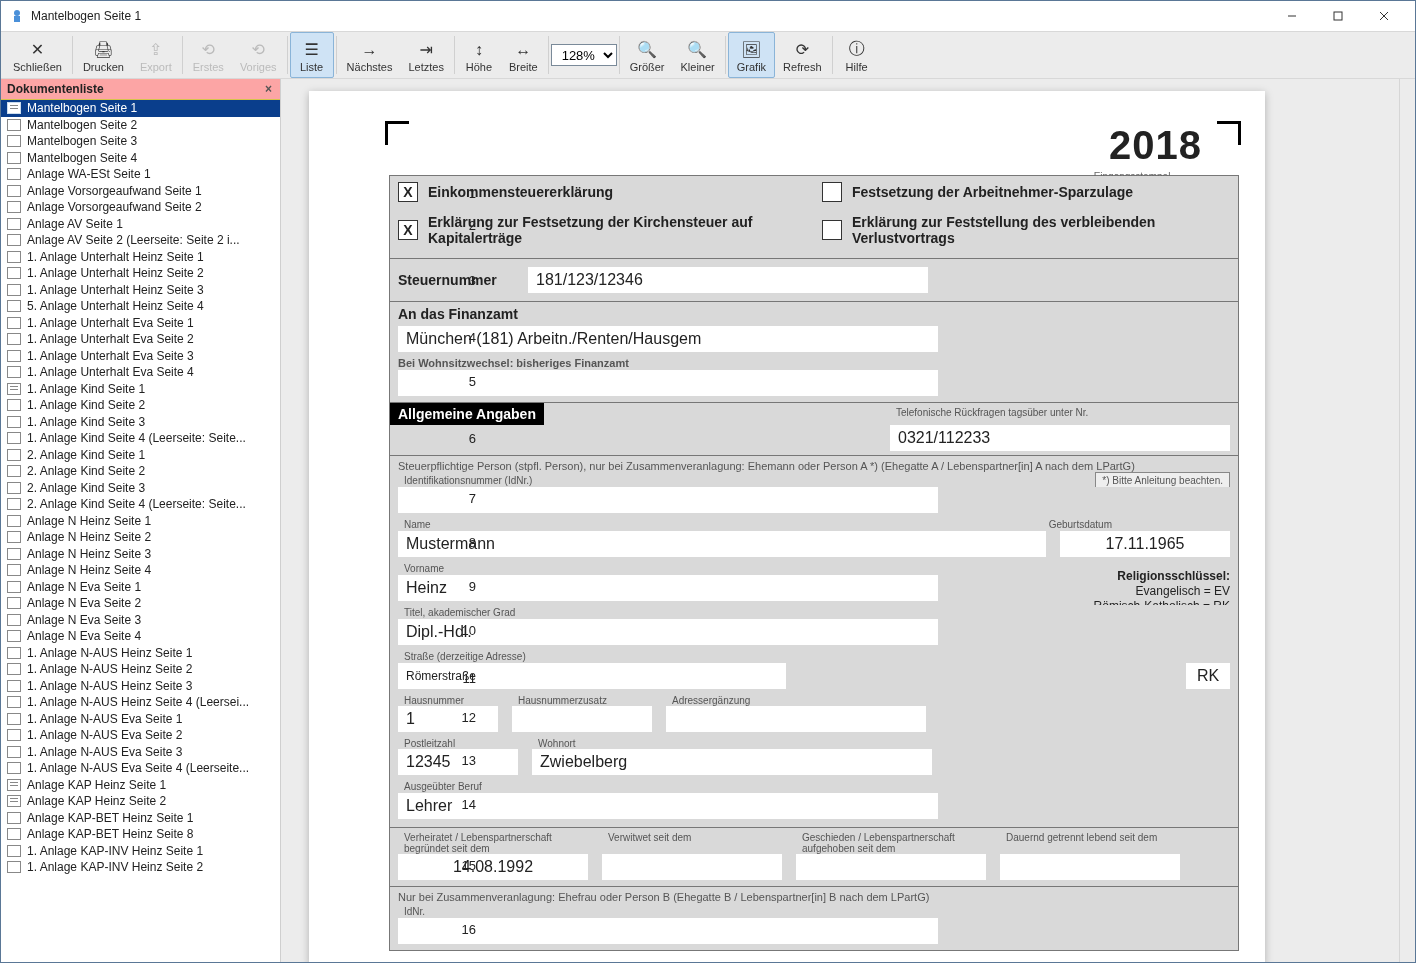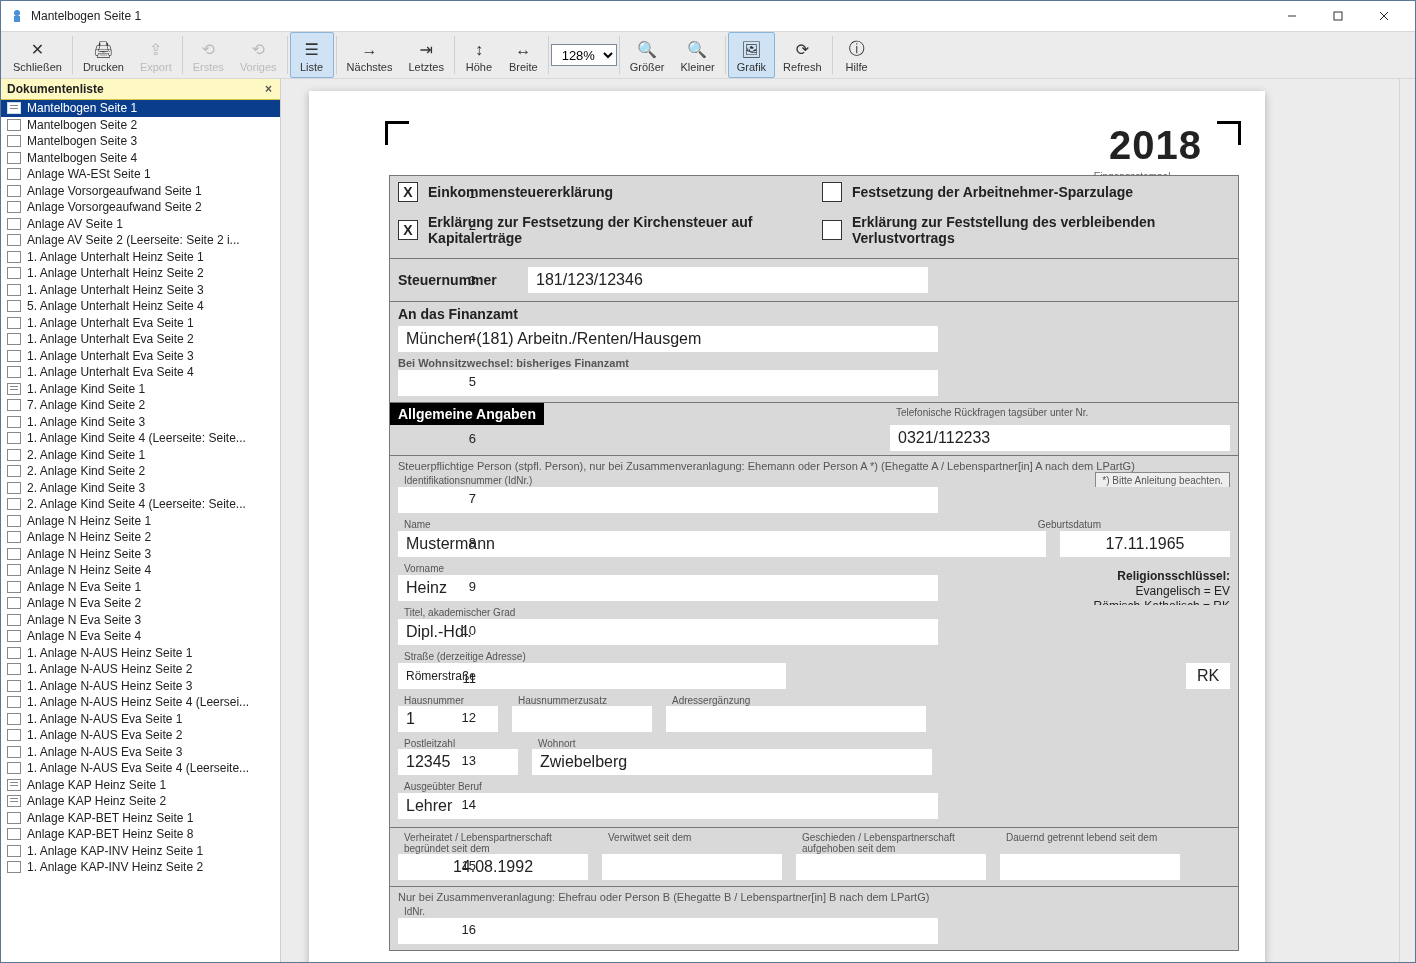--- a/index.html
+++ b/index.html
@@ -15,21 +15,21 @@
   .tbtn { display:flex; flex-direction:column; align-items:center; justify-content:center; padding:2px 8px 0 8px; min-width:44px; color:#333; }
   .tbtn.disabled { color:#bbb; }
   .tbtn .ticon { font-size:16px; height:20px; display:flex; align-items:center; justify-content:center; }
   .tbtn .tlabel { font-size:11px; margin-top:1px; }
   .tsep { width:1px; background:#d0d0d0; margin:4px 2px; }
   .tbtn.active { background:#cfe3f5; border:1px solid #8ab4d8; border-radius:2px; }
   .zoomsel { display:flex; align-items:center; }
   .zoomsel select { height:22px; font-size:13px; padding:0 4px 0 6px; border:1px solid #7a8a99; background:#fff; width:66px;}
   .body { flex:1; display:flex; min-height:0; }
   .sidebar { width:280px; border-right:1px solid #cfcfcf; display:flex; flex-direction:column; background:#fff; }
-  .sidehdr { background:#fef9c3; color:#222; font-weight:bold; padding:3px 6px; display:flex; align-items:center; justify-content:space-between; border-bottom:1px solid #d6c34a;}
+  .sidehdr { background:#fca5a5; color:#222; font-weight:bold; padding:3px 6px; display:flex; align-items:center; justify-content:space-between; border-bottom:1px solid #d6c34a;}
   .sidehdr .closeX { color:#555; cursor:pointer; padding:0 2px;}
   .listwrap { flex:1; overflow:hidden; position:relative; }
   .doclist { position:absolute; inset:0; overflow-y:scroll; }
   .docitem { display:flex; align-items:center; padding:1px 2px 1px 6px; height:16.5px; white-space:nowrap; overflow:hidden; text-overflow:ellipsis; cursor:default;}
   .docitem .pgico { width:14px; height:12px; border:1px solid #888; margin-right:6px; flex:0 0 14px; position:relative; background:#fff;}
   .docitem .pgico.filled::before { content:""; position:absolute; left:2px; top:2px; right:2px; bottom:2px; background:repeating-linear-gradient(#888,#888 1px,transparent 1px,transparent 3px);}
   .docitem.selected { background:#0a3e8c; color:#fff; }
   .docitem.selected .pgico { border-color:#cde; }
   .viewer { flex:1; background:#ececec; position:relative; overflow:hidden; display:flex; }
   .canvas { flex:1; overflow:auto; padding:12px 20px 20px 28px; }
@@ -247,21 +247,21 @@
             <div class="docitem">
               <span class="pgico"></span>
               <span>1. Anlage Unterhalt Eva Seite 4</span>
             </div>
             <div class="docitem">
               <span class="pgico filled"></span>
               <span>1. Anlage Kind Seite 1</span>
             </div>
             <div class="docitem">
               <span class="pgico"></span>
-              <span>7. Anlage Kind Seite 2</span>
+              <span>1. Anlage Kind Seite 2</span>
             </div>
             <div class="docitem">
               <span class="pgico"></span>
               <span>1. Anlage Kind Seite 3</span>
             </div>
             <div class="docitem">
               <span class="pgico"></span>
               <span>1. Anlage Kind Seite 4 (Leerseite: Seite...</span>
             </div>
             <div class="docitem">
@@ -447,21 +447,21 @@
                 <div style="position:absolute; right:8px; top:0;"><span class="hintbox">*) Bitte Anleitung beachten.</span></div>
               </div>
 
               <div class="row greyrow" style="padding:0 8px 4px 8px;">
                 <span class="lnum" style="margin-top:4px;">7</span>
                 <div class="field" style="width:540px;"></div>
               </div>
 
               <div class="row greyrow relbox" style="padding:0 8px;">
                 <span class="lblsmall">Name</span>
-                <span class="lblsmall" style="position:absolute; right:131px;">Geburtsdatum</span>
+                <span class="lblsmall" style="position:absolute; right:120px;">Geburtsdatum</span>
               </div>
 
               <div class="row greyrow" style="padding:0 8px 4px 8px; display:flex; gap:14px;">
                 <span class="lnum" style="margin-top:4px;">8</span>
                 <div class="field" style="flex:1; font-size:16px;">Mustermann</div>
                 <div class="field" style="width:170px; font-size:16px; justify-content:center;">17.11.1965</div>
               </div>
 
               <div class="row greyrow relbox" style="padding:0 8px;">
                  <span class="lblsmall">Vorname</span>

